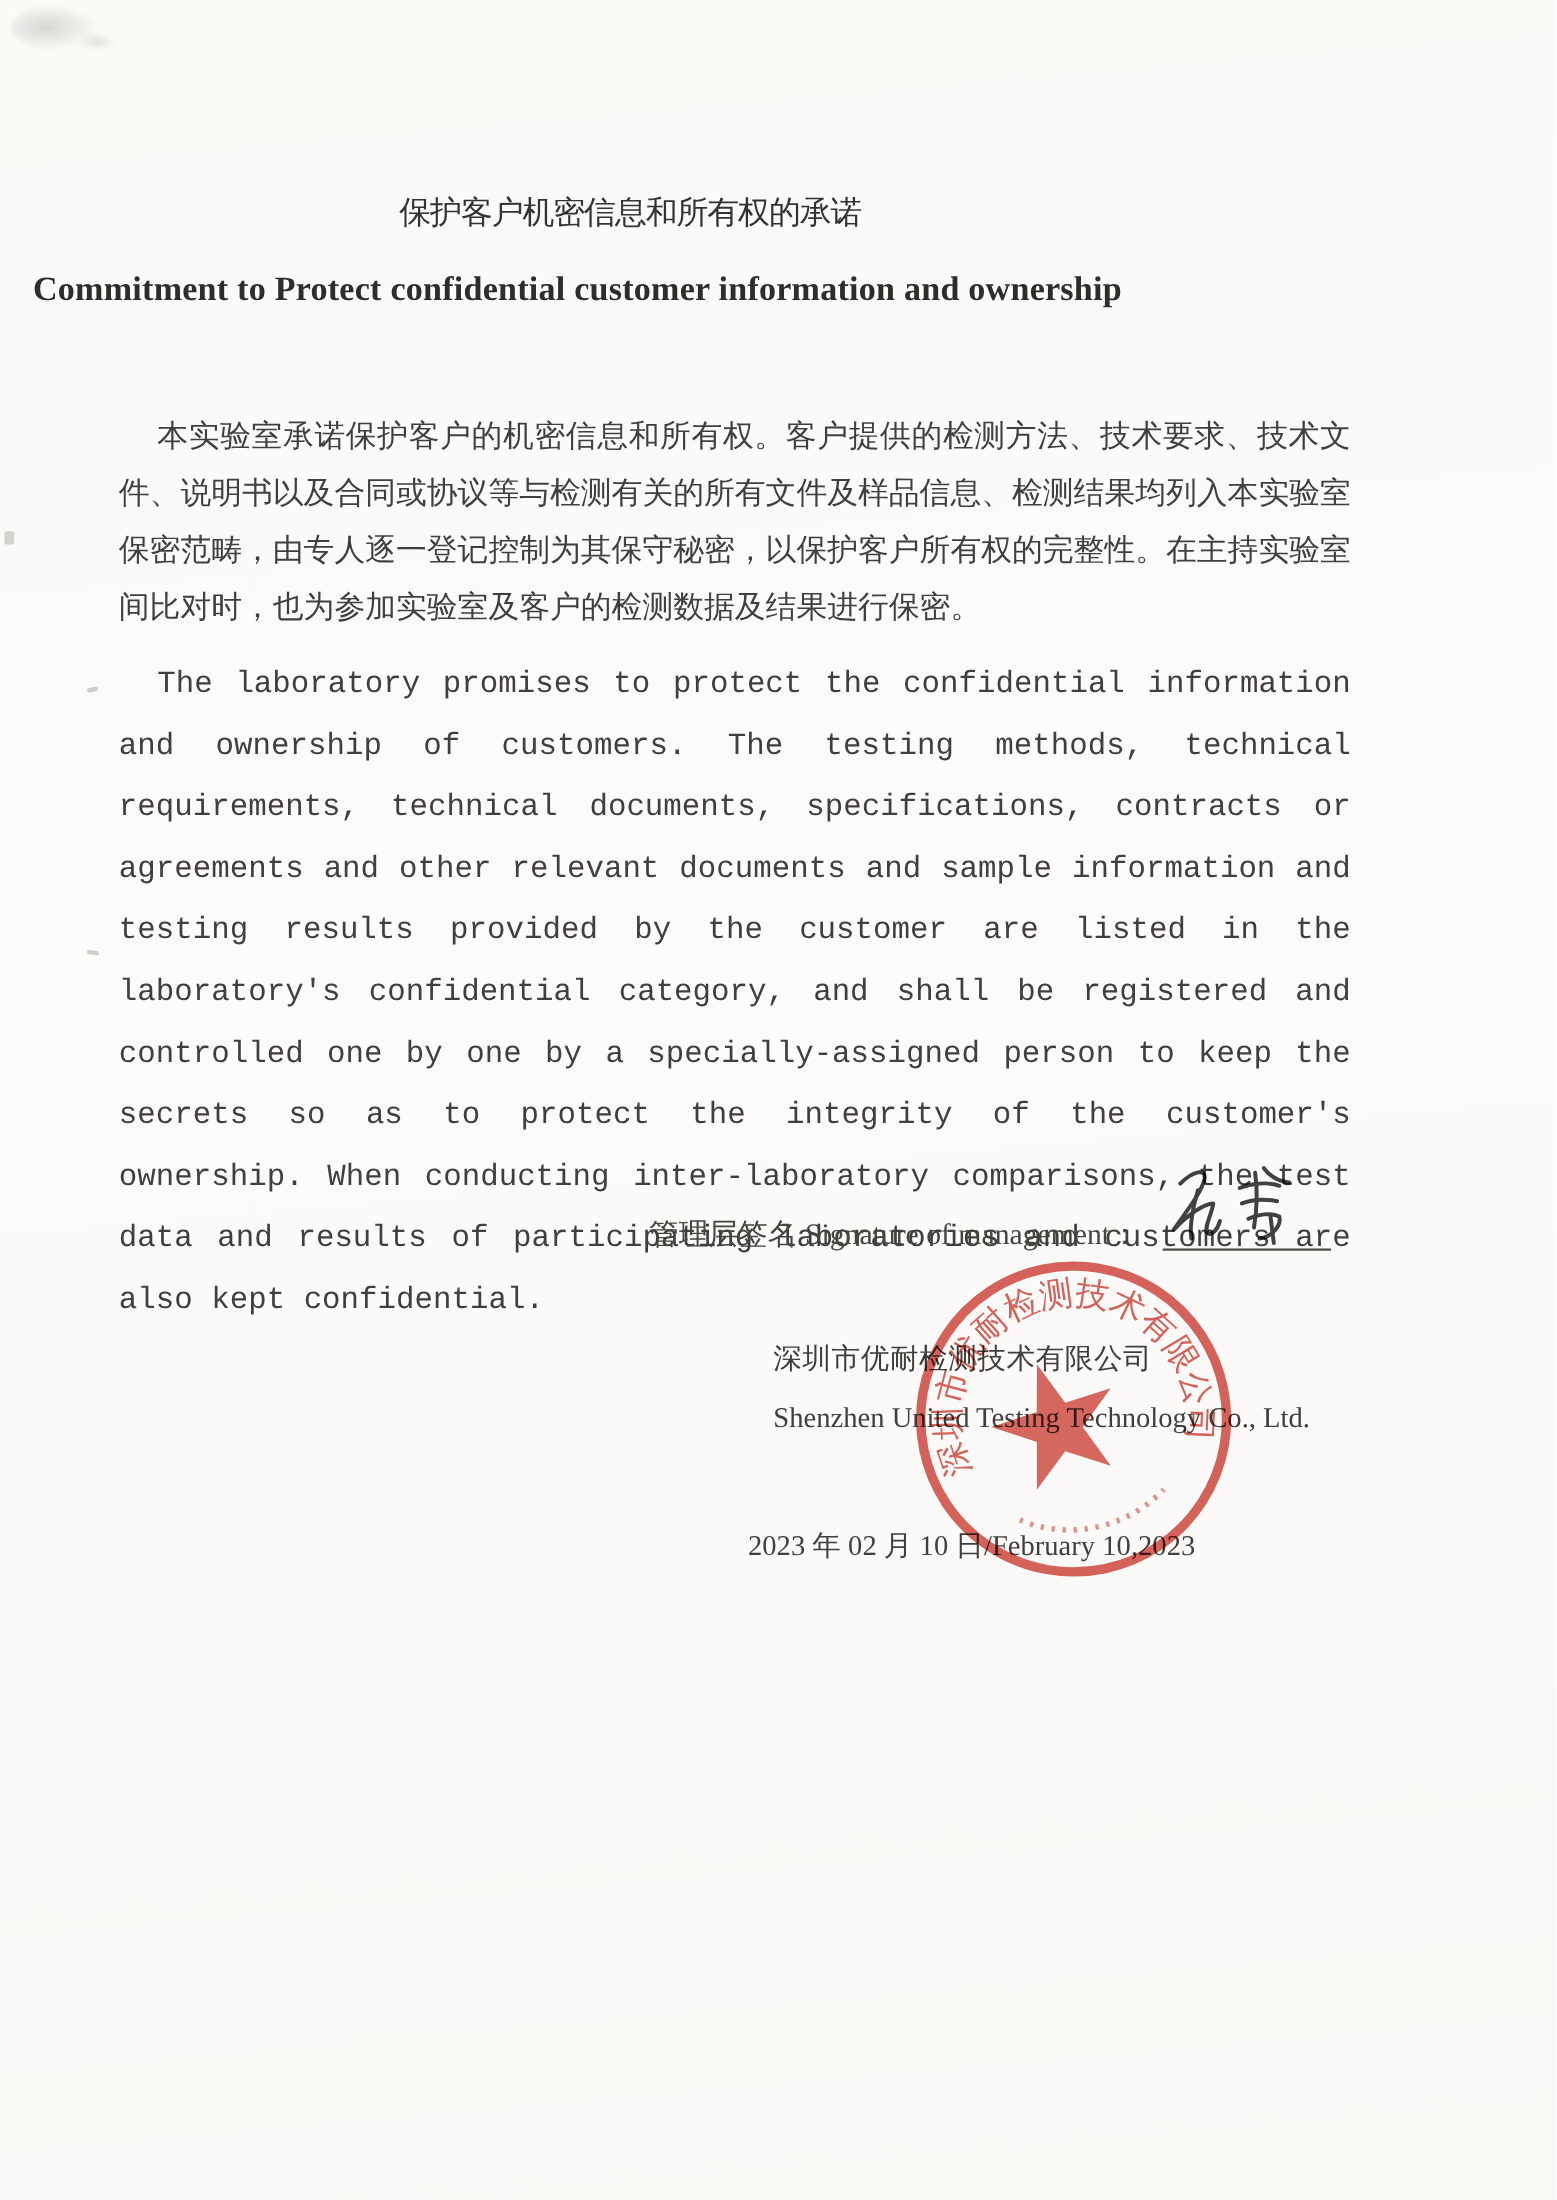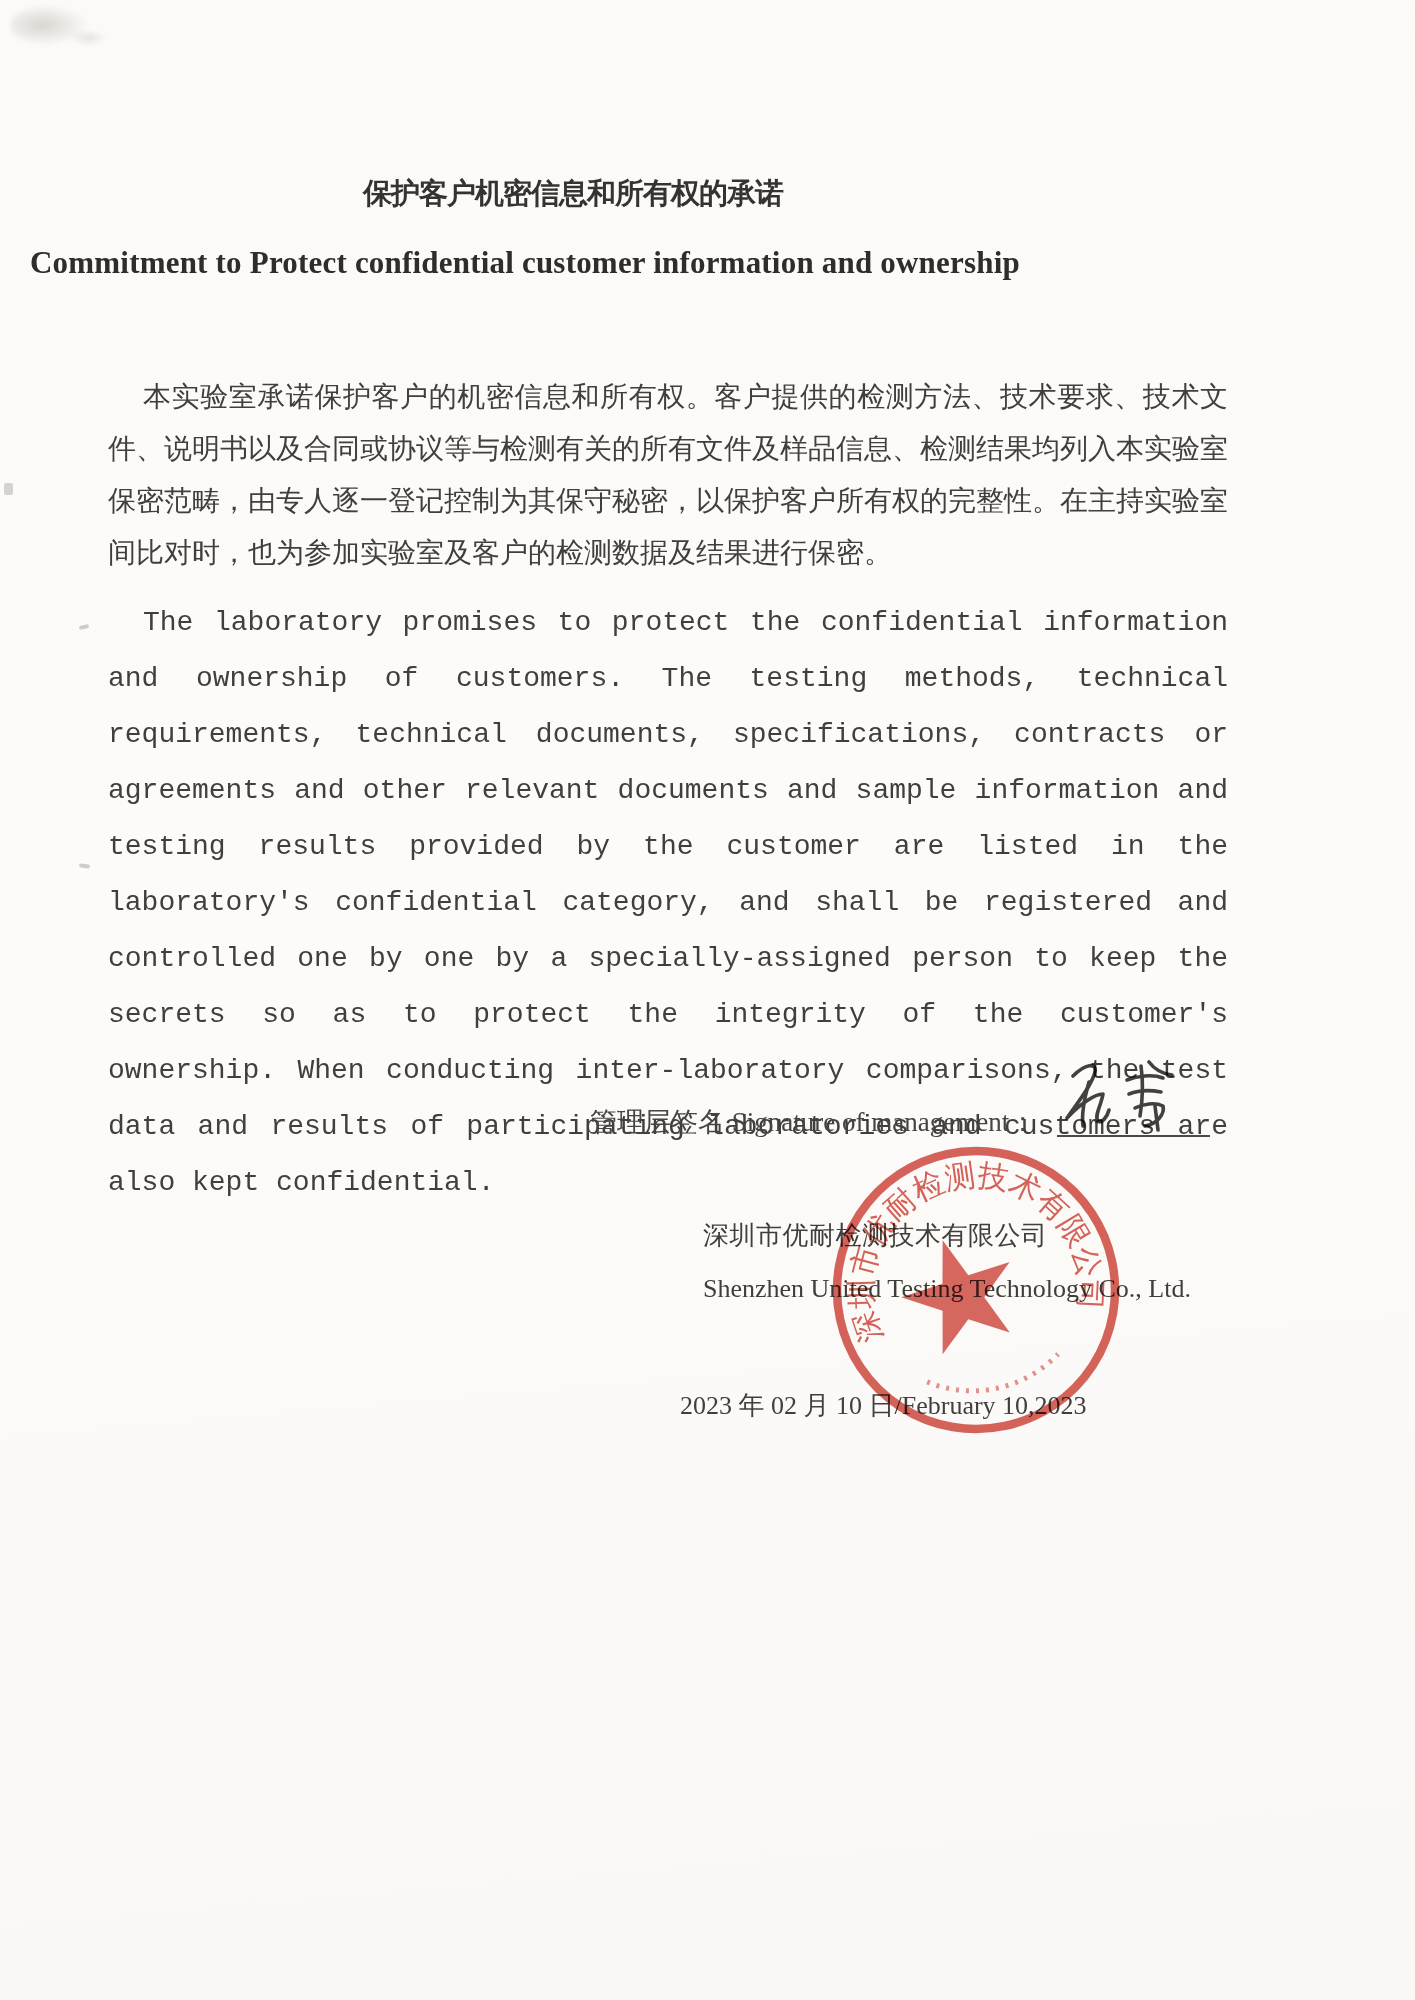--- a/index.html
+++ b/index.html
@@ -6,21 +6,21 @@
   .page{
     position:relative;
     width:1415px;height:2000px;
     background:linear-gradient(175deg,#fbfaf7 0%,#fcfbf9 45%,#f9f8f5 100%);
     overflow:hidden;
     font-family:"Liberation Serif","DejaVu Serif",serif;
     color:#3c3b38;
   }
   .title-zh{
     position:absolute;left:363px;top:174px;
-    font-size:29px;font-weight:bold;letter-spacing:-1px;
+    font-size:29px;font-weight:normal;letter-spacing:-1px;
     color:#34332f;white-space:nowrap;
   }
   .title-en{
     position:absolute;left:30px;top:245px;
     font-size:31px;font-weight:bold;letter-spacing:0.2px;
     color:#2e2d2a;white-space:nowrap;
   }
   .para{
     position:absolute;left:97px;width:1120px;
     text-align:justify;margin:11px;

